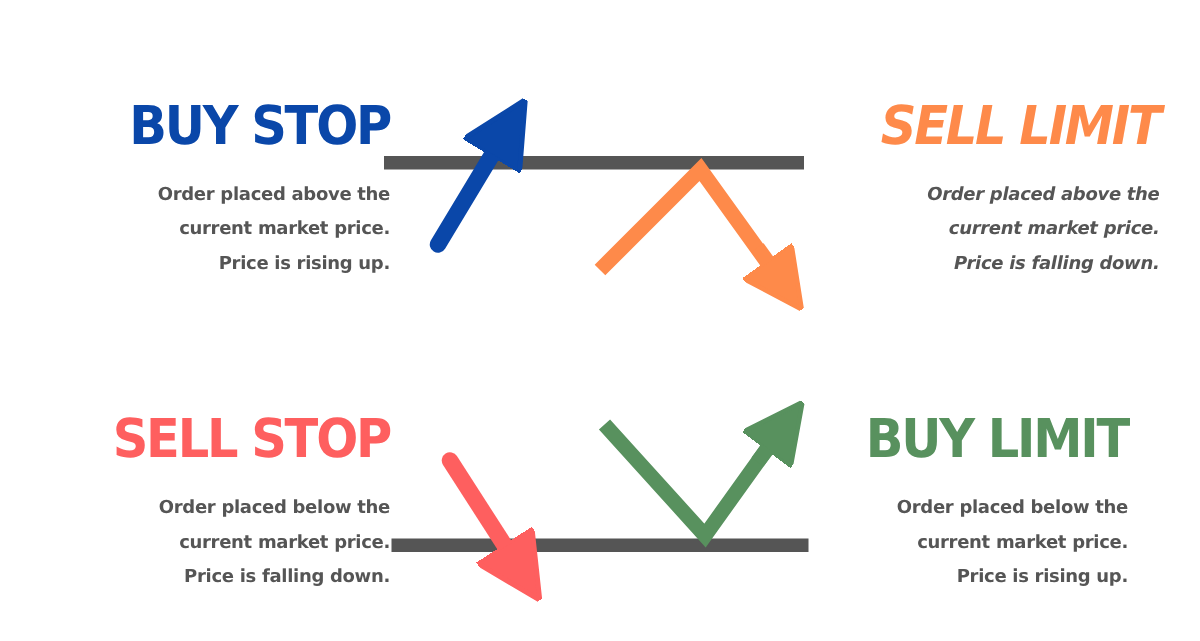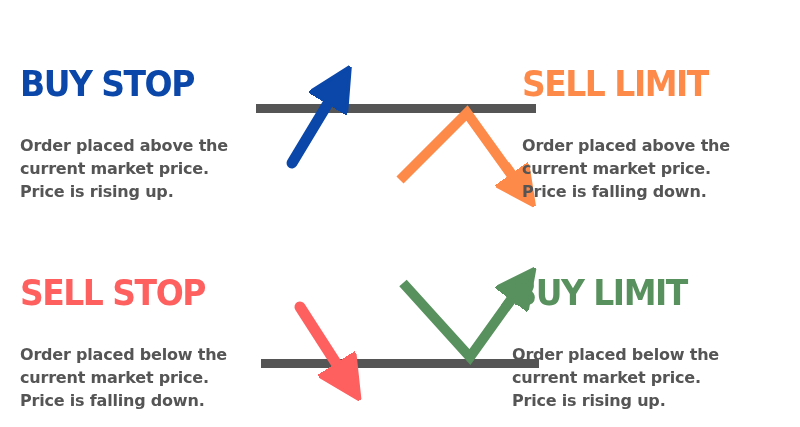--- a/index.html
+++ b/index.html
@@ -1,21 +1,21 @@
 <!DOCTYPE html>
 <html><head>
   <meta charset="utf-8">
   <style>
     html, body { margin: 0; padding: 0; }
     body { width: 800px; height: 427px; background: #ffffff; position: relative; overflow: hidden;
            font-family: "DejaVu Sans", sans-serif; }
-    .block { position: absolute; width: 240px; text-align: left; }
+    .block { position: absolute; width: 240px; text-align: right; }
     .title { font-family: "DejaVu Sans", sans-serif; font-weight: bold; font-size: 33px;
              letter-spacing: -1.5px; line-height: 40px; transform: scaleY(1.08); }
-    .desc { margin-top: 30px; font-weight: bold; font-size: 16px; line-height: 23px; color: #555555;
+    .desc { margin-top: 14px; font-weight: bold; font-size: 12px; line-height: 23px; color: #555555;
             letter-spacing: -0.2px; }
     .desc span { display: block; }
     svg.diagram { position: absolute; left: 0; top: 0; }
   </style>
 </head>
 <body>
 
 <svg class="diagram" width="800" height="427" viewBox="0 0 800 427">
   <defs>
     <marker id="head-blue" markerWidth="4" markerHeight="4" refX="1.5" refY="2" orient="auto" markerUnits="strokeWidth">
@@ -57,21 +57,21 @@
 
 <div class="block" style="left:20px; top:64px;">
   <div class="title" style="color:#0a47a9;">BUY STOP</div>
   <div class="desc">
     <span>Order placed above the</span>
     <span>current market price.</span>
     <span>Price is rising up.</span>
   </div>
 </div>
 
-<div class="block" style="left:522px; top:64px;">
+<div class="block" style="left:533px; top:64px;font-style:italic;">
   <div class="title" style="color:#fe8a4a;">SELL LIMIT</div>
   <div class="desc">
     <span>Order placed above the</span>
     <span>current market price.</span>
     <span>Price is falling down.</span>
   </div>
 </div>
 
 <div class="block" style="left:20px; top:273px;">
   <div class="title" style="color:#fe5f5f;">SELL STOP</div>

